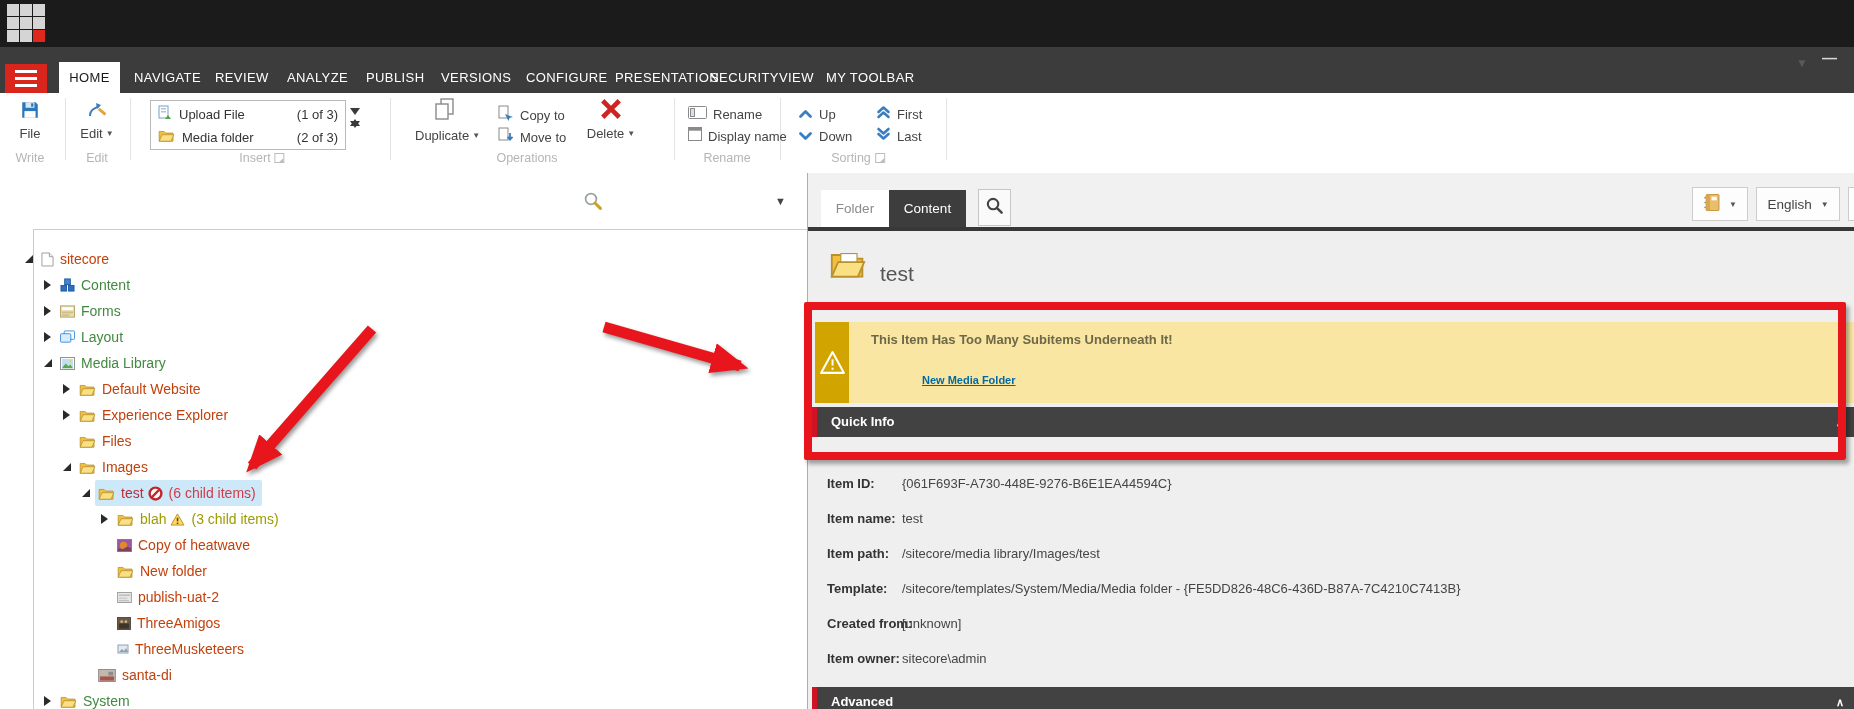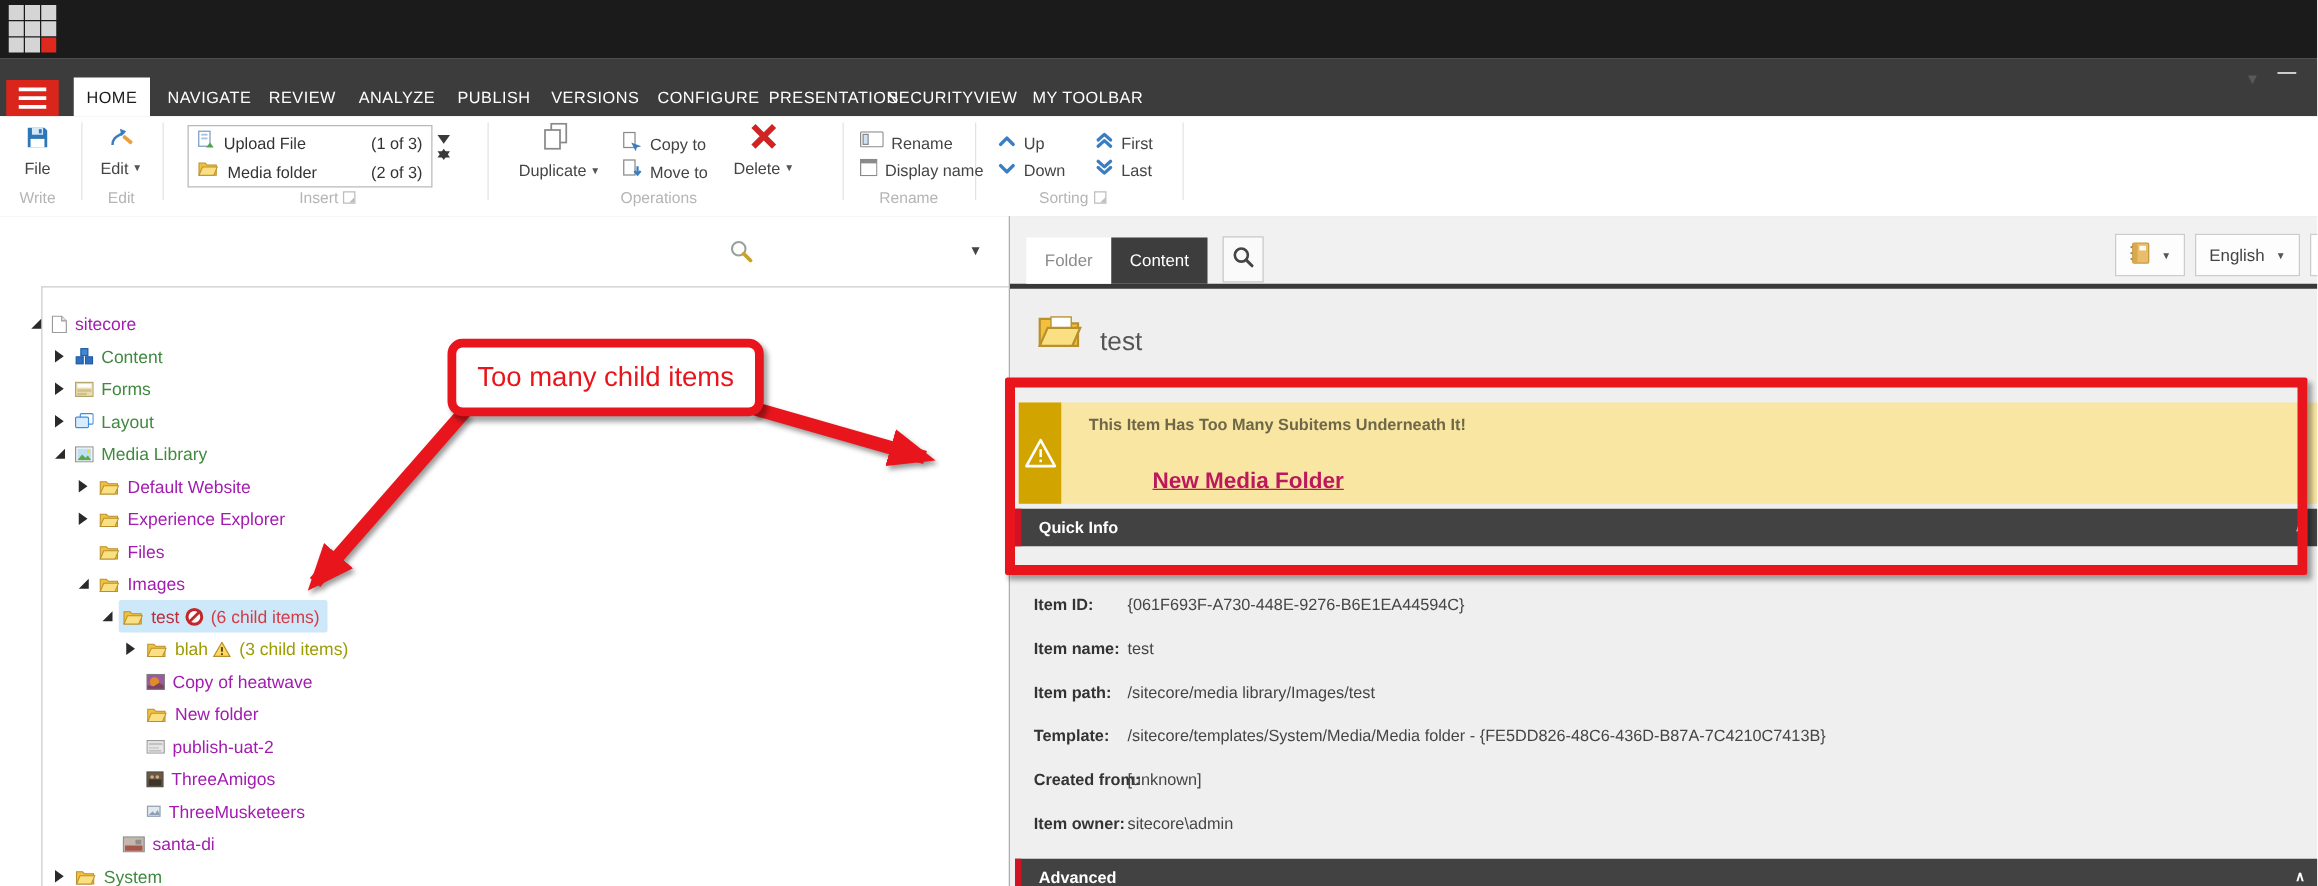--- a/index.html
+++ b/index.html
@@ -55,21 +55,21 @@
   .srchmag{left:583px;top:18px;cursor:pointer;}
   .srchcaret{left:775px;top:22px;color:#444;font-size:11px;cursor:pointer;}
   
   .treeborder{left:33px;top:229px;width:773px;height:480px;border-left:1px solid #ccc;border-top:1px solid #ccc;background:#fff;}
   .trow{position:absolute;height:26px;line-height:26px;font-size:14px;cursor:pointer;white-space:nowrap;}
   .texp{position:absolute;top:9px;cursor:pointer;}
   .exp-open{width:0;height:0;border-left:8px solid transparent;border-bottom:8px solid #2a2a2a;}
   .exp-closed{width:0;height:0;border-top:5px solid transparent;border-bottom:5px solid transparent;border-left:7px solid #2a2a2a;margin-top:-1px;}
   .tcontent{position:absolute;padding:0 6px 0 3px;border-radius:2px;display:flex;align-items:center;gap:6px;height:26px;}
   .tcontent.sel{background:#cde8f8;}
-  .tlabel{color:#a21caf;}
+  .tlabel{color:#c2410c;}
   .tlabel.green{color:#41893f;}
   .tlabel.red{color:#bb2c3c;}
   .tlabel.olive{color:#9c9c00;}
   .tbadgetext{font-size:14px;}
   .tbadgetext.red{color:#d43a47;}
   .tbadgetext.olive{color:#9c9c00;}
   
   .vdivider{left:807px;top:173px;width:1px;height:536px;background:#adadad;}
   
   .rightpanel{left:808px;top:173px;width:1046px;height:536px;background:#efefef;}
@@ -84,21 +84,21 @@
         display:flex;align-items:center;justify-content:center;gap:6px;cursor:pointer;font-size:13.5px;color:#444;}
   .versionsbtn{left:884px;width:56px;}
   .langbtn{left:948px;width:84px;}
   .cutbtn{left:1040px;width:12px;background:#fff;border:1px solid #ccc;}
   .titleicon{left:22px;top:76px;}
   .titletext{left:72px;top:89px;font-size:21px;color:#555;}
   .warnbox{left:7px;top:149px;width:1035px;height:81px;background:#f9e6a2;padding-left:34px;}
   .warngold{position:absolute;left:0;top:0;width:34px;height:81px;background:#d2a400;display:flex;align-items:center;justify-content:center;}
   .warntitle{position:absolute;left:56px;top:10px;font-size:13px;font-weight:bold;color:#6e6848;}
   .warnbody{position:absolute;left:56px;top:30px;font-size:13px;color:#6e6848;white-space:nowrap;}
-  .warnlink{position:absolute;left:107px;top:52px;font-size:18px;font-weight:bold;color:#be185d;text-decoration:underline;cursor:pointer;}
+  .warnlink{position:absolute;left:107px;top:52px;font-size:11px;font-weight:bold;color:#0369a1;text-decoration:underline;cursor:pointer;}
   .secbar{left:4px;width:1042px;height:30px;background:#424242;border-left:5px solid #cf1322;box-sizing:border-box;
           color:#fff;font-size:13px;font-weight:bold;line-height:30px;cursor:pointer;}
   .secbar .sectext{margin-left:14px;}
   .secchev{position:absolute;right:10px;top:0;color:#fff;font-size:11px;}
   .quickinfo{top:234px;}
   .advanced{top:514px;}
   .frow{position:absolute;left:0;height:26px;line-height:26px;font-size:13px;white-space:nowrap;}
   .flabel{position:absolute;left:19px;font-weight:bold;color:#333;}
   .fvalue{position:absolute;left:94px;color:#454545;}
   
@@ -629,23 +629,20 @@
         </div>
       </div>
 
     <div class="abs secbar advanced">
       <span class="sectext">Advanced</span>
       <span class="secchev">∧</span>
     </div>
   </div>
 
   <div class="abs annorect"></div>
-  <div class="abs callout">
-    <span>Too many child items</span>
-  </div>
   <svg class="abs arrowsvg" viewBox="0 0 1854 709">
     <defs>
       <marker id="ah" markerUnits="strokeWidth" markerWidth="3.4" markerHeight="2.8" refX="2.6" refY="1.4" orient="auto">
         <path d="M0,0 L3.4,1.4 L0,2.8 z" fill="#e8161c"></path>
       </marker>
     </defs>
     <line x1="372" y1="329" x2="252" y2="466" stroke="#e8161c" stroke-width="11" marker-end="url(#ah)"></line>
     <line x1="604" y1="327" x2="740" y2="366" stroke="#e8161c" stroke-width="11" marker-end="url(#ah)"></line>
   </svg>
 </div>

